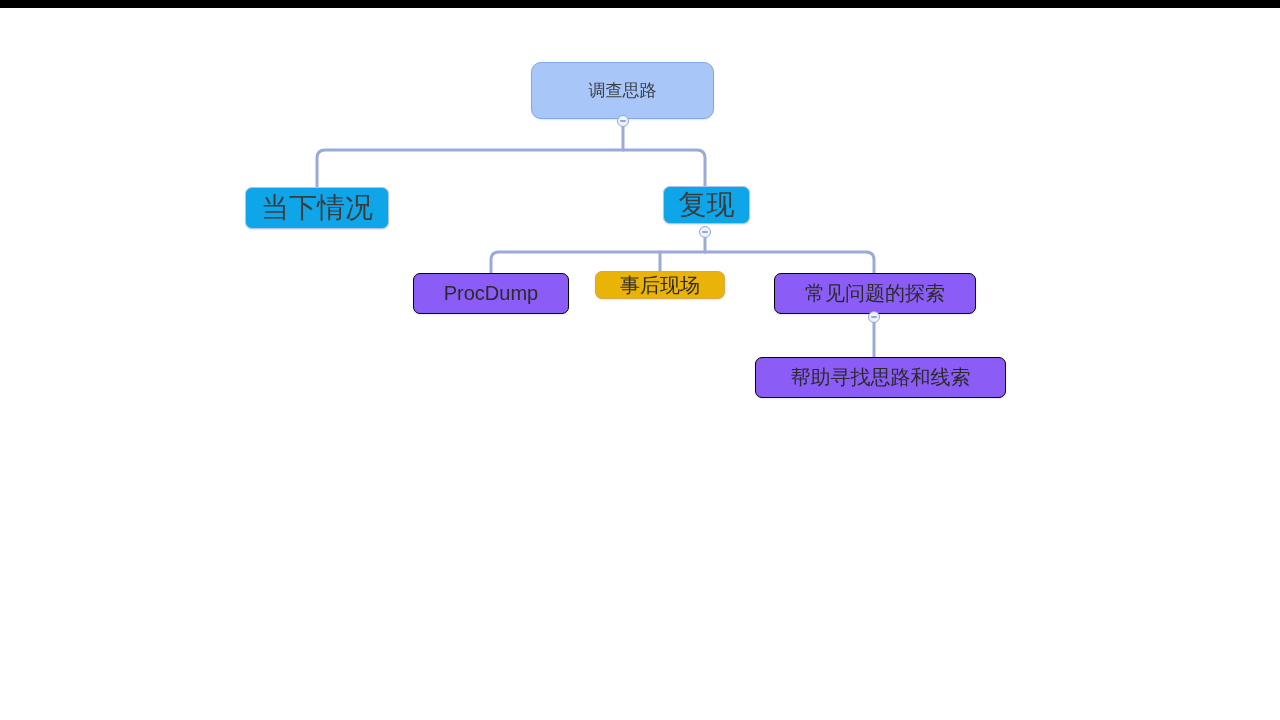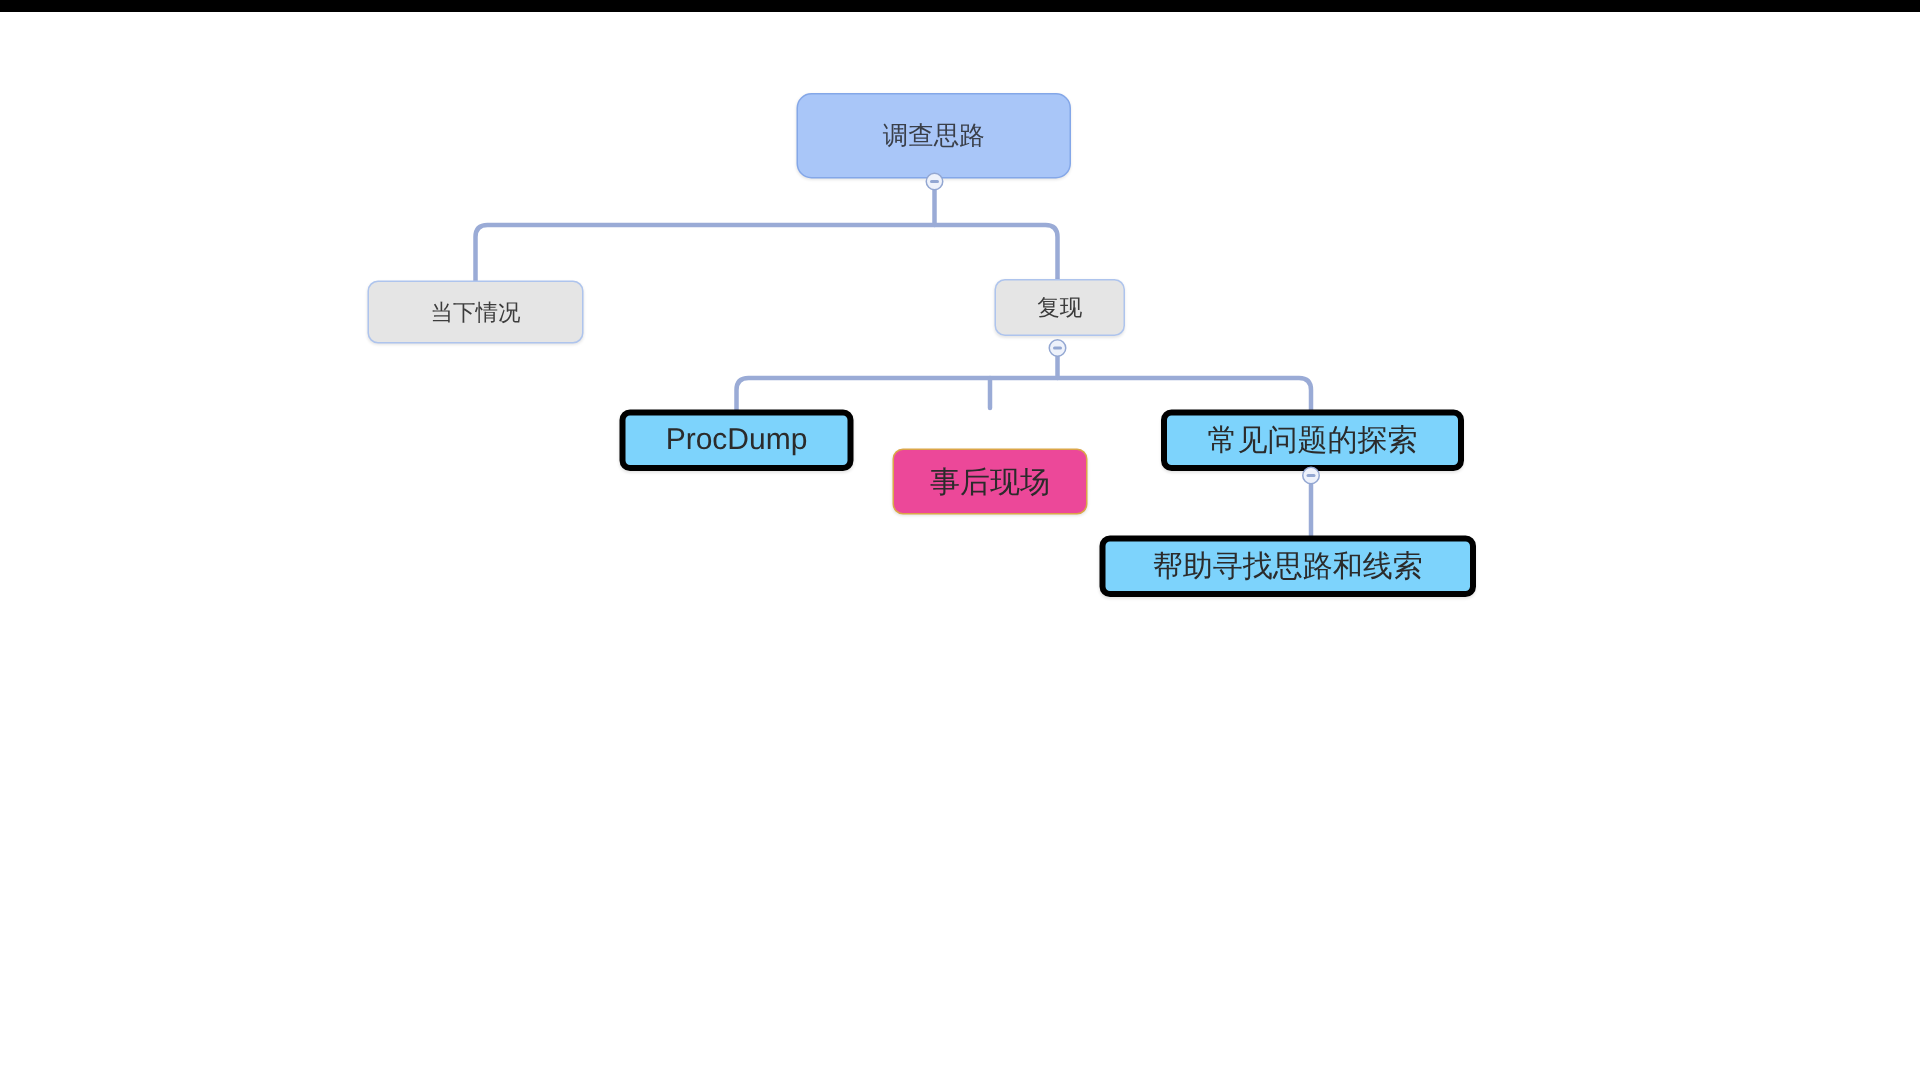--- a/index.html
+++ b/index.html
@@ -26,51 +26,50 @@
     pointer-events: none;
   }
   .node {
     position: absolute;
     display: flex;
     align-items: center;
     justify-content: center;
     box-sizing: border-box;
     border-radius: 7px;
     color: #3c3c3c;
-    background: #7dd3fc;
-    border: 4px solid #000000;
+    background: #8b5cf6;
+    border: 1px solid #000000;
     box-shadow: 0 1px 2px rgba(0,0,0,0.10);
     white-space: nowrap;
     cursor: default;
   }
   .node-root {
     left: 531px; top: 62px; width: 183px; height: 57px;
     background: #a9c6f8;
     border: 1px solid #84a7e8;
     border-radius: 10px;
     font-size: 17px;
     color: #3a3f49;
   }
   .node-branch {
-    background: #e5e5e5;
+    background: #0ea5e9;
     border: 1.5px solid #aec4ed;
-    font-size: 15px;
+    font-size: 28px;
   }
   .node-current { left: 245px; top: 187px; width: 144px; height: 42px; }
   .node-reproduce { left: 663px; top: 186px; width: 87px; height: 38px; }
   .node-leaf { font-size: 20px; color: #2b2b2b; }
   .node-procdump { left: 413px; top: 273px; width: 156px; height: 41px; }
   .node-aftermath {
-    left: 595px; top: 271px; width: 130px; height: 44px;
-    background: #ec4899;
+    left: 595px; top: 271px; width: 130px; height: 28px;
+    background: #eab308;
     border: 1.5px solid #dba648;
-    margin-top: 28px;
   }
   .node-common { left: 774px; top: 273px; width: 202px; height: 41px; }
-  .node-clues { left: 733px; top: 357px; width: 251px; height: 41px; }
+  .node-clues { left: 755px; top: 357px; width: 251px; height: 41px; }
   .collapse-btn {
     position: absolute;
     width: 12px; height: 12px;
     box-sizing: border-box;
     border-radius: 50%;
     background: #eef2fb;
     border: 1px solid #93a7d2;
     display: flex;
     align-items: center;
     justify-content: center;

